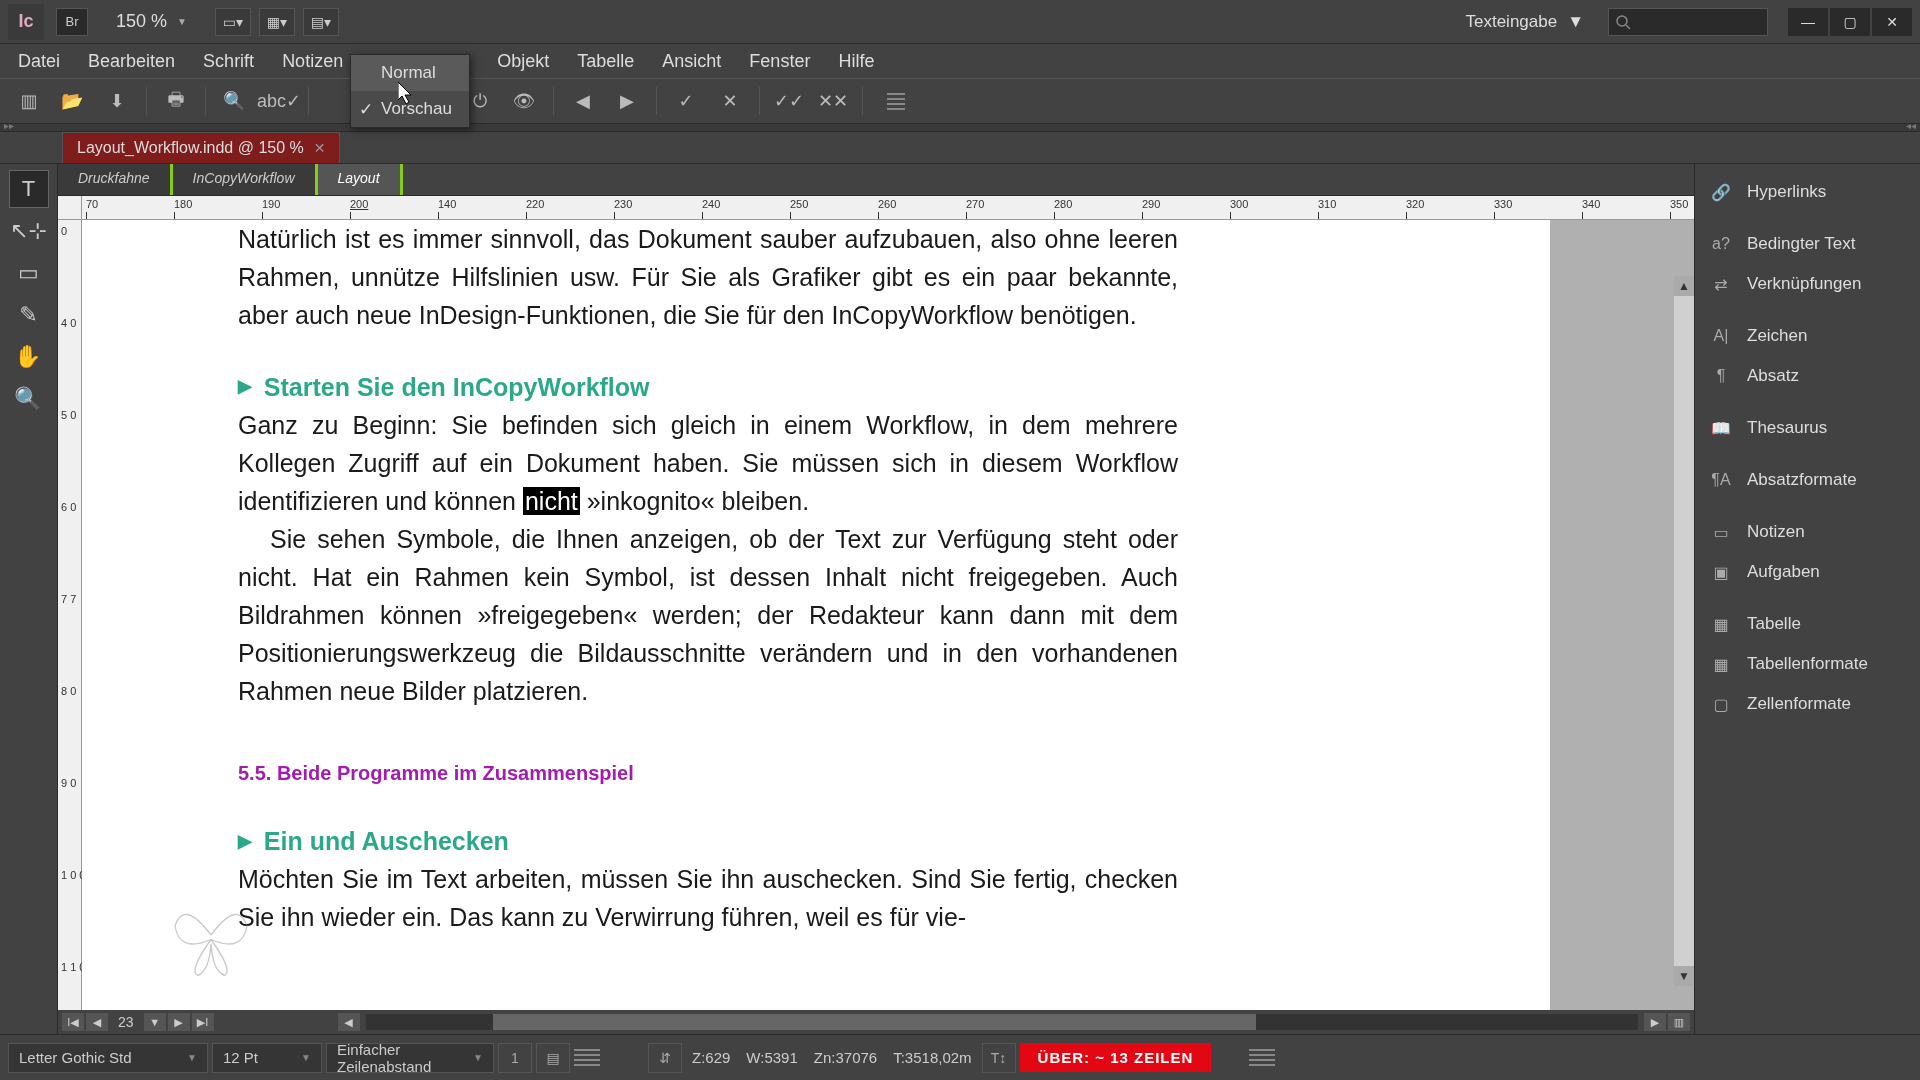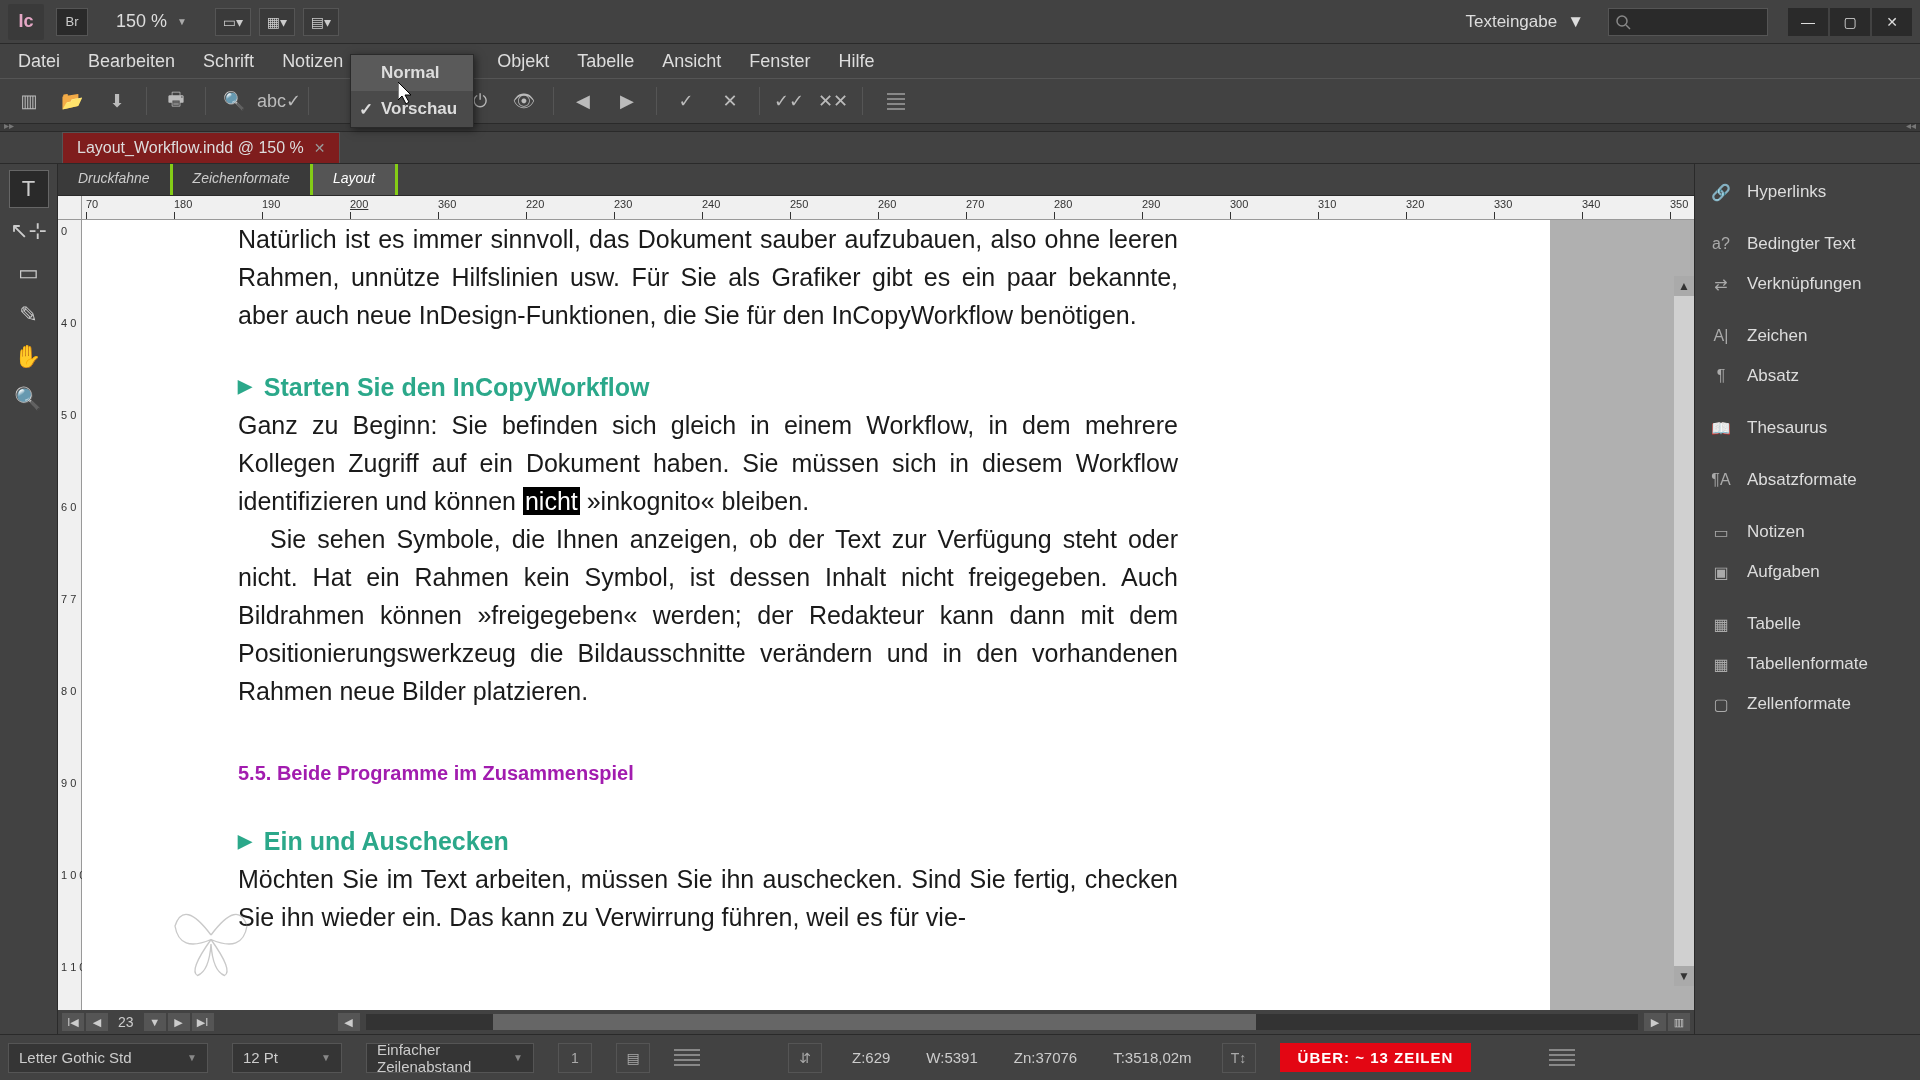--- a/index.html
+++ b/index.html
@@ -18,21 +18,21 @@
 .search-box { width: 160px; height: 28px; background: #2a2a2a; border: 1px solid #555; margin-left: 12px; display: flex; align-items: center; padding: 0 6px; }
 .search-box svg { width: 16px; height: 16px; }
 .win-controls { display: flex; gap: 2px; margin-left: 20px; }
 .win-btn { width: 40px; height: 28px; background: #2a2a2a; display: flex; align-items: center; justify-content: center; color: #ddd; font-size: 14px; }
 
 
 .menubar { height: 34px; background: #424242; display: flex; align-items: center; padding: 0 4px; }
 .menu-item { color: #ddd; font-size: 18px; padding: 6px 14px; cursor: pointer; }
 
 
-.dropdown { position: absolute; top: 54px; left: 350px; background: #4a4a4a; border: 1px solid #2a2a2a; box-shadow: 2px 2px 8px rgba(0,0,0,0.5); z-index: 100; min-width: 120px; font-weight: bold; }
+.dropdown { position: absolute; top: 54px; left: 350px; background: #4a4a4a; border: 1px solid #2a2a2a; box-shadow: 2px 2px 8px rgba(0,0,0,0.5); z-index: 100; min-width: 120px; }
 .dd-item { padding: 8px 16px 8px 30px; color: #ddd; font-size: 17px; position: relative; cursor: pointer; }
 .dd-item.hl { background: #5a5a5a; }
 .dd-check { position: absolute; left: 8px; color: #ddd; }
 .cursor-arrow { position: absolute; top: 82px; left: 398px; z-index: 101; color: white; font-size: 18px; pointer-events: none;}
 
 
 .toolbar { height: 46px; background: #424242; border-top: 1px solid #555; border-bottom: 1px solid #2a2a2a; display: flex; align-items: center; padding: 0 8px; gap: 2px; }
 .tool-btn { width: 42px; height: 36px; display: flex; align-items: center; justify-content: center; color: #bbb; font-size: 18px; }
 .tool-sep { width: 1px; height: 28px; background: #555; margin: 0 6px; }
 .tool-lines { width: 30px; height: 36px; display: flex; flex-direction: column; justify-content: center; gap: 3px; padding: 0 6px; margin-left: 10px;}
@@ -95,21 +95,21 @@
 .hs-track { flex: 1; height: 16px; background: #333; margin: 0 4px; position: relative;}
 .hs-thumb { position: absolute; left: 10%; width: 60%; height: 100%; background: #666;}
 
 
 .right-panels { width: 226px; background: #424242; border-left: 1px solid #2a2a2a; display: flex; flex-direction: column; padding: 8px 0;}
 .rp-item { display: flex; align-items: center; gap: 14px; padding: 10px 14px; color: #ddd; font-size: 17px; cursor: pointer;}
 .rp-sep { height: 12px; }
 .rp-icon { width: 24px; height: 20px; display: flex; align-items: center; justify-content: center; color: #aaa; font-size: 16px;}
 
 
-.statusbar { position: absolute; bottom: 0; left: 0; right: 0; height: 46px; background: #424242; border-top: 1px solid #2a2a2a; display: flex; align-items: center; padding: 0 8px; gap: 24px;}
+.statusbar { position: absolute; bottom: 0; left: 0; right: 0; height: 46px; background: #424242; border-top: 1px solid #2a2a2a; display: flex; align-items: center; padding: 0 8px; gap: 4px;}
 .sb-combo { height: 30px; background: #353535; border: 1px solid #555; color: #ccc; font-size: 15px; padding: 0 10px; display: flex; align-items: center; gap: 8px;}
 .sb-combo.w1 { width: 200px;} .sb-combo.w2 { width: 110px;} .sb-combo.w3 { width: 168px;}
 .sb-arrow { font-size: 10px; color: #888; margin-left: auto;}
 .sb-icon { width: 34px; height: 30px; display: flex; align-items: center; justify-content: center; color: #aaa; border: 1px solid #555; font-size: 14px;}
 .sb-text { color: #ccc; font-size: 15px; padding: 0 6px;}
 .sb-red { background: #e30613; color: #fff; font-weight: bold; font-size: 15px; padding: 6px 18px; letter-spacing: 1px;}
 .sb-lines { width: 26px; display: flex; flex-direction: column; gap: 3px;}
 .sb-lines div { height: 2px; background: #888;}
 
 svg { display: block; }
@@ -220,31 +220,31 @@
     <div class="lt-btn">↖⊹</div>
     <div class="lt-btn">▭</div>
     <div class="lt-btn">✎</div>
     <div class="lt-btn">✋</div>
     <div class="lt-btn">🔍</div>
   </div>
 
   <div class="doc-panel">
     <div class="view-tabs">
       <div class="vtab">Druckfahne</div>
-      <div class="vtab">Zeichenformate</div>
+      <div class="vtab">InCopyWorkflow</div>
       <div class="vtab active">Layout</div>
     </div>
     <div class="ruler-h">
       <div class="ruler-corner"></div>
       <div class="ruler-h-ticks" id="ruler-h-ticks">
           <span style="left: 4px;">70</span>
           <span style="left: 92px;">180</span>
           <span style="left: 180px;">190</span>
           <span style="left: 268px; text-decoration: underline;">200</span>
-          <span style="left: 356px;">360</span>
+          <span style="left: 356px;">140</span>
           <span style="left: 444px;">220</span>
           <span style="left: 532px;">230</span>
           <span style="left: 620px;">240</span>
           <span style="left: 708px;">250</span>
           <span style="left: 796px;">260</span>
           <span style="left: 884px;">270</span>
           <span style="left: 972px;">280</span>
           <span style="left: 1060px;">290</span>
           <span style="left: 1148px;">300</span>
           <span style="left: 1236px;">310</span>

